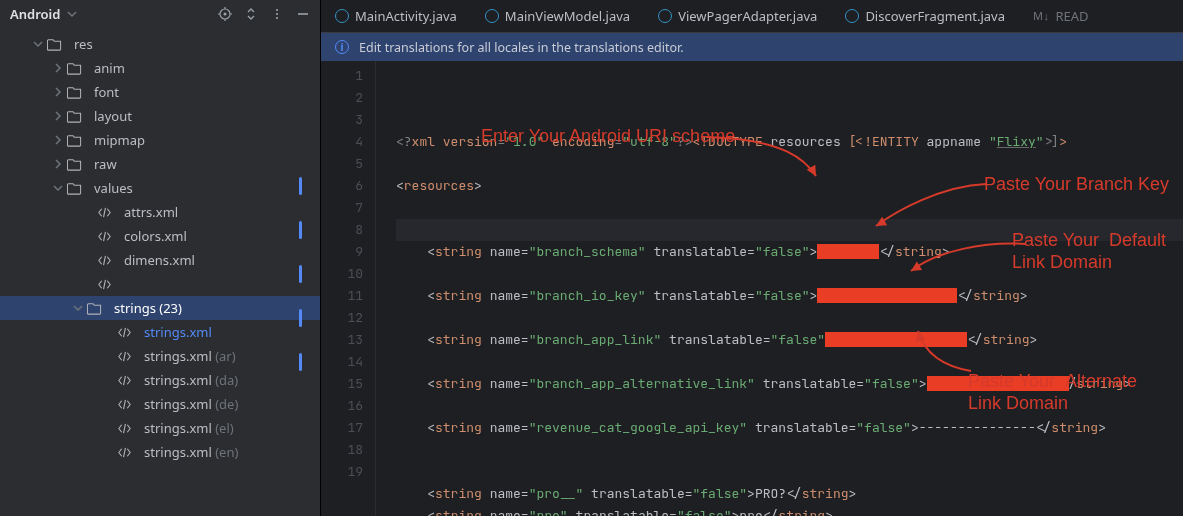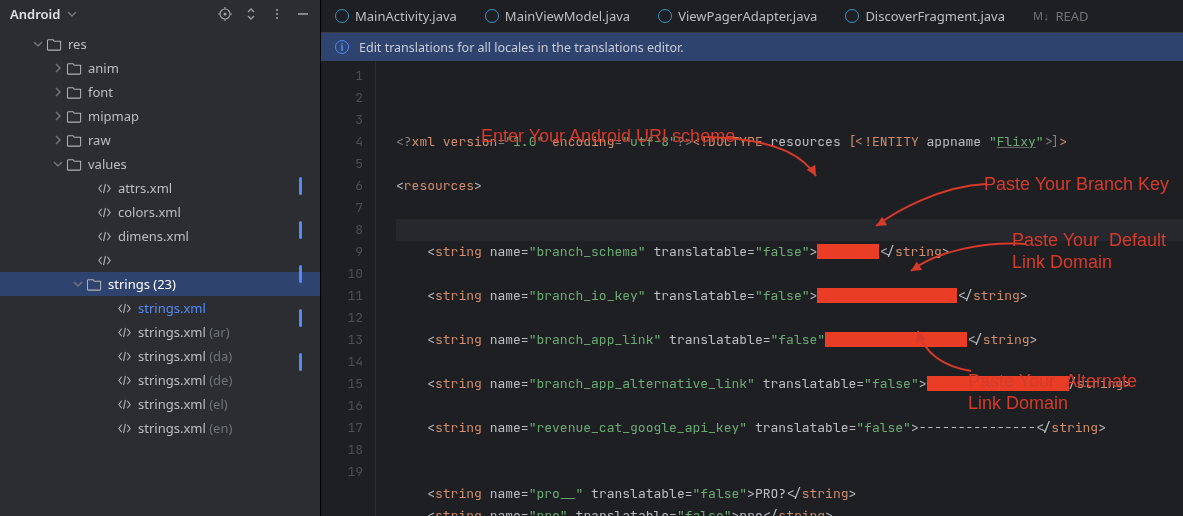--- a/index.html
+++ b/index.html
@@ -56,21 +56,21 @@
     display:flex;align-items:center;height:24px;white-space:nowrap;
     padding-right:8px;cursor:default;
   }
   .tree-row.selected{background:var(--selection);color:#fff}
   .tree-indent{display:inline-block;width:0}
   .tree-chevron{width:16px;height:16px;display:flex;align-items:center;justify-content:center;flex:none;color:var(--text-dim)}
   .tree-chevron svg{width:10px;height:10px}
   .tree-folder-icon{width:16px;height:16px;flex:none;color:#b0b2b6;display:flex;align-items:center;justify-content:center}
   .tree-folder-icon svg, .tree-file-icon svg{width:15px;height:15px}
   .tree-file-icon{width:16px;height:16px;flex:none;color:#b0b2b6;display:flex;align-items:center;justify-content:center}
-  .tree-label{margin-left:6px;color:var(--text)}
+  .tree-label{margin-left:12px;color:var(--text)}
   .tree-label.selected{color:#fff}
   .tree-label.highlighted{color:var(--blue-link)}
   .tree-label .lang{color:var(--text-dim)}
 
   
   .editor-area{flex:1;display:flex;flex-direction:column;min-width:0;background:var(--bg-main);position:relative}
   .tabs{display:flex;align-items:flex-end;height:33px;padding-left:0;gap:0;border-bottom:1px solid #393b40;font-size:13px;overflow:hidden}
   .tab{display:flex;align-items:center;gap:6px;padding:0 14px;height:33px;color:var(--text);white-space:nowrap}
   .ring-icon{width:14px;height:14px;border:1.5px solid #3592c4;border-radius:50%;flex:none}
   .tab.md{color:var(--text-dim)}
@@ -189,20 +189,34 @@
             <svg viewBox="0 0 10 10">
               <path d="M3 1 L7 5 L3 9" stroke="currentColor" stroke-width="1.5" fill="none"></path>
             </svg>
           </span>
           <span class="tree-folder-icon">
             <svg viewBox="0 0 16 16">
               <path d="M1.5 3h5l1.3 1.5H14.5v8.5a1 1 0 0 1-1 1h-12a1 1 0 0 1-1-1V4a1 1 0 0 1 1-1z" fill="none" stroke="currentColor" stroke-width="1.1"></path>
             </svg>
           </span>
           <span class="tree-label">font</span>
+        </div>
+        <div class="tree-row">
+          <span class="tree-indent" style="width: 50px;"></span>
+          <span class="tree-chevron">
+            <svg viewBox="0 0 10 10">
+              <path d="M3 1 L7 5 L3 9" stroke="currentColor" stroke-width="1.5" fill="none"></path>
+            </svg>
+          </span>
+          <span class="tree-folder-icon">
+            <svg viewBox="0 0 16 16">
+              <path d="M1.5 3h5l1.3 1.5H14.5v8.5a1 1 0 0 1-1 1h-12a1 1 0 0 1-1-1V4a1 1 0 0 1 1-1z" fill="none" stroke="currentColor" stroke-width="1.1"></path>
+            </svg>
+          </span>
+          <span class="tree-label">layout</span>
         </div>
         <div class="tree-row">
           <span class="tree-indent" style="width: 50px;"></span>
           <span class="tree-chevron">
             <svg viewBox="0 0 10 10">
               <path d="M3 1 L7 5 L3 9" stroke="currentColor" stroke-width="1.5" fill="none"></path>
             </svg>
           </span>
           <span class="tree-folder-icon">
             <svg viewBox="0 0 16 16">

